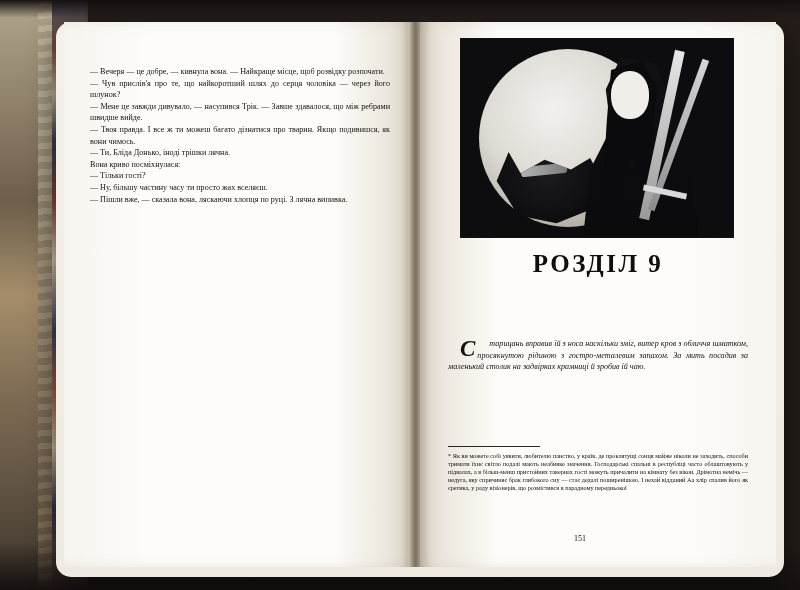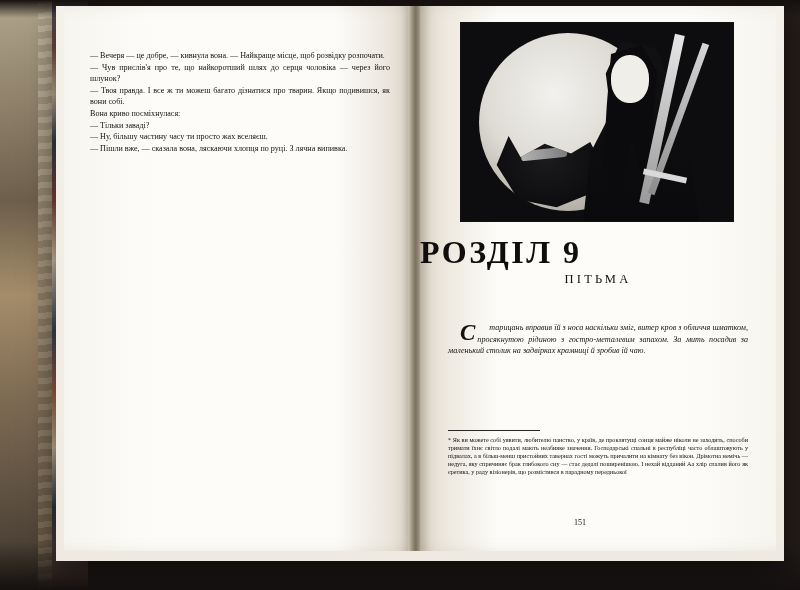--- a/index.html
+++ b/index.html
@@ -43,23 +43,24 @@
   .top-shadow{
     position:absolute;left:0;right:0;top:0;height:18px;
     background:linear-gradient(180deg,#16110f,rgba(22,17,15,0));
   }
   .bottom-shadow{
     position:absolute;left:0;right:0;bottom:0;height:48px;
     background:linear-gradient(0deg,#151110,rgba(21,17,16,0));
   }
   
   .book{
-    position:absolute;left:56px;top:6px;width:728px;height:555px;
+    position:absolute;left:56px;top:22px;width:728px;height:555px;
     background:linear-gradient(180deg,#f4f1ea,#efeae1);
     box-shadow:0 10px 28px rgba(0,0,0,.55);
+    border-radius:15px;
   }
   .page{
     position:absolute;top:0;height:545px;background:#fbfaf6;
     overflow:hidden;
   }
   .page-left{
     left:8px;width:348px;
     background:linear-gradient(90deg,#f7f5ef 0%,#fdfcf9 25%,#fdfcf9 78%,#e7e1d6 97%,#cfc7b8 100%);
     box-shadow:inset -12px 0 22px -14px rgba(90,75,55,.55);
   }
@@ -127,22 +128,22 @@
   .illus .sword2{
     position:absolute;left:214px;top:16px;width:7px;height:160px;
     background:linear-gradient(180deg,#d6d6d6,#8c8c8c);
     transform:rotate(20deg);
   }
   .illus .hilt{
     position:absolute;left:182px;top:150px;width:44px;height:6px;background:#d9d9d9;transform:rotate(12deg);
   }
 
   .chapter-title{
-    position:absolute;left:0;top:228px;width:356px;
-    font-size:32px;letter-spacing:2.5px;color:#100e0d;font-weight:700;
+    position:absolute;left:0;top:228px;width:356px;text-align:center;
+    font-size:25px;letter-spacing:2.5px;color:#100e0d;font-weight:700;
     font-family:"Liberation Serif", serif;
   }
   .chapter-sub{
     position:absolute;left:0;top:266px;width:356px;text-align:center;
     font-size:12.5px;letter-spacing:3.2px;color:#15120f;
   }
   .right-col{left:28px;top:316px;width:300px;}
   .right-col p{margin:0;text-indent:12px;}
   .dropcap{
     float:left;font-size:23px;line-height:20px;padding:1px 2px 0 0;font-style:italic;font-weight:700;
@@ -170,23 +171,25 @@
   <div class="art-strip"></div>
   <div class="top-shadow"></div>
   <div class="bottom-shadow"></div>
 
   <div class="book">
 
     <div class="page page-left">
       <div class="txt left-col">
         <p class="noind">— Вечеря — це добре, — кивнула вона. — Найкраще місце, щоб розвідку розпочати.</p>
         <p class="noind">— Чув прислів'я про те, що найкоротший шлях до серця чоловіка — через його шлунок?</p>
-        <p class="noind">— Твоя правда. І все ж ти можеш багато дізнатися про тварин. Якщо подивишся, як вони собі.</p>
+        <p class="noind">— Мене це завжди дивувало, — насупився Трік. — Завше здавалося, що між ребрами швидше вийде.</p>
+        <p class="noind">— Твоя правда. І все ж ти можеш багато дізнатися про тварин. Якщо подивишся, як вони чимось.</p>
+        <p class="noind">— Ти, Бліда Донько, іноді трішки лячна.</p>
         <p class="noind">Вона криво посміхнулася:</p>
-        <p class="noind">— Тільки заваді?</p>
+        <p class="noind">— Тільки гості?</p>
         <p class="noind">— Ну, більшу частину часу ти просто жах вселяєш.</p>
         <p class="noind">— Пішли вже, — сказала вона, ляскаючи хлопця по руці. З лячна випивка.</p>
       </div>
     </div>
 
     <div class="gutter"></div>
 
     <div class="page page-right">
 
       <div class="illus">
@@ -194,21 +197,20 @@
         <div class="wolf"></div>
         <div class="figure"></div>
         <div class="hair"></div>
         <div class="face"></div>
         <div class="sword"></div>
         <div class="sword2"></div>
         <div class="hilt"></div>
       </div>
 
       <div class="chapter-title">РОЗДІЛ 9</div>
-      <div class="chapter-sub">ПІТЬМА</div>
 
       <div class="txt right-col">
         <p class="noind body"><span class="dropcap">С</span><span>тарицань вправив їй з носа наскільки зміг, витер кров з обличчя шматком, просякнутою рідиною з гостро-металевим запахом. За мить посадив за маленький столик на задвірках крамниці й зробив їй чаю.</span></p>
       </div>
 
       <div class="rule"></div>
       <div class="footnote">
         <span class="star">*</span>
         <span>Як ви можете собі уявити, любителю панство, у країв, де проклятущі сонця майже ніколи не заходить, способи тримати їхнє світло подалі мають неабияке значення. Господарські спальні в республіці часто облаштовують у підвалах, а в більш-менш пристойних тавернах гості можуть причалити на кімнату без вікон. Дрімотна немічь — недуга, яку спричиняє брак глибокого сну — стає дедалі поширенішою. І нехай відданий Аа хлір спалив його як єретика, у раду візіонерів, що розмістився в парадному передньокої</span>
       </div>

